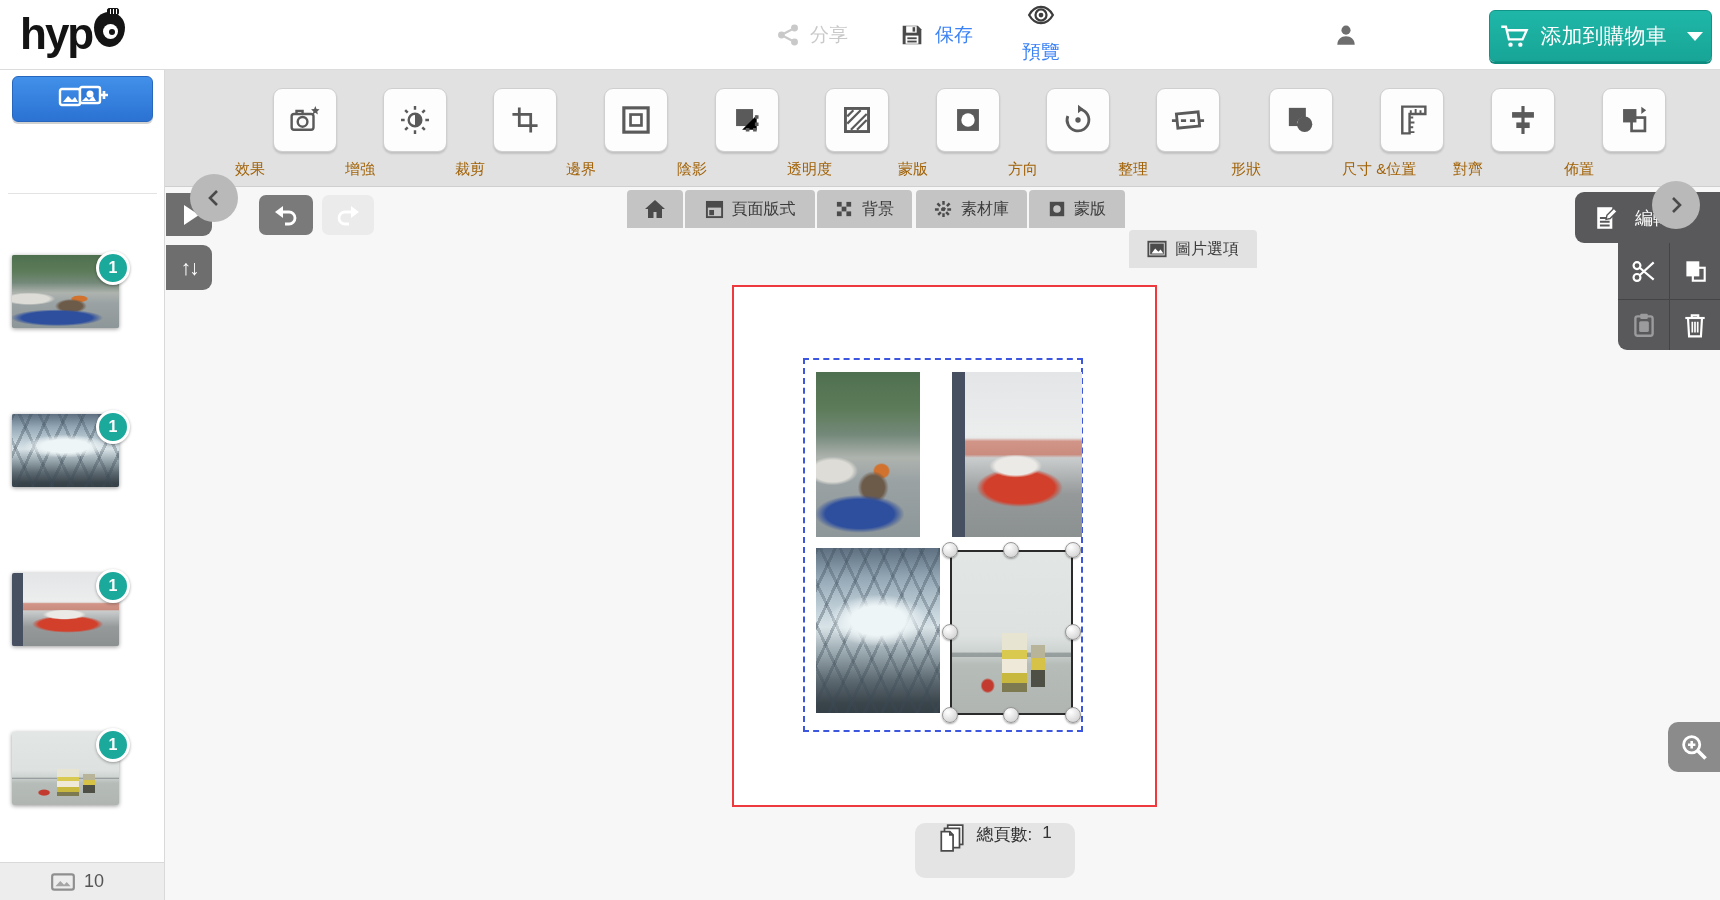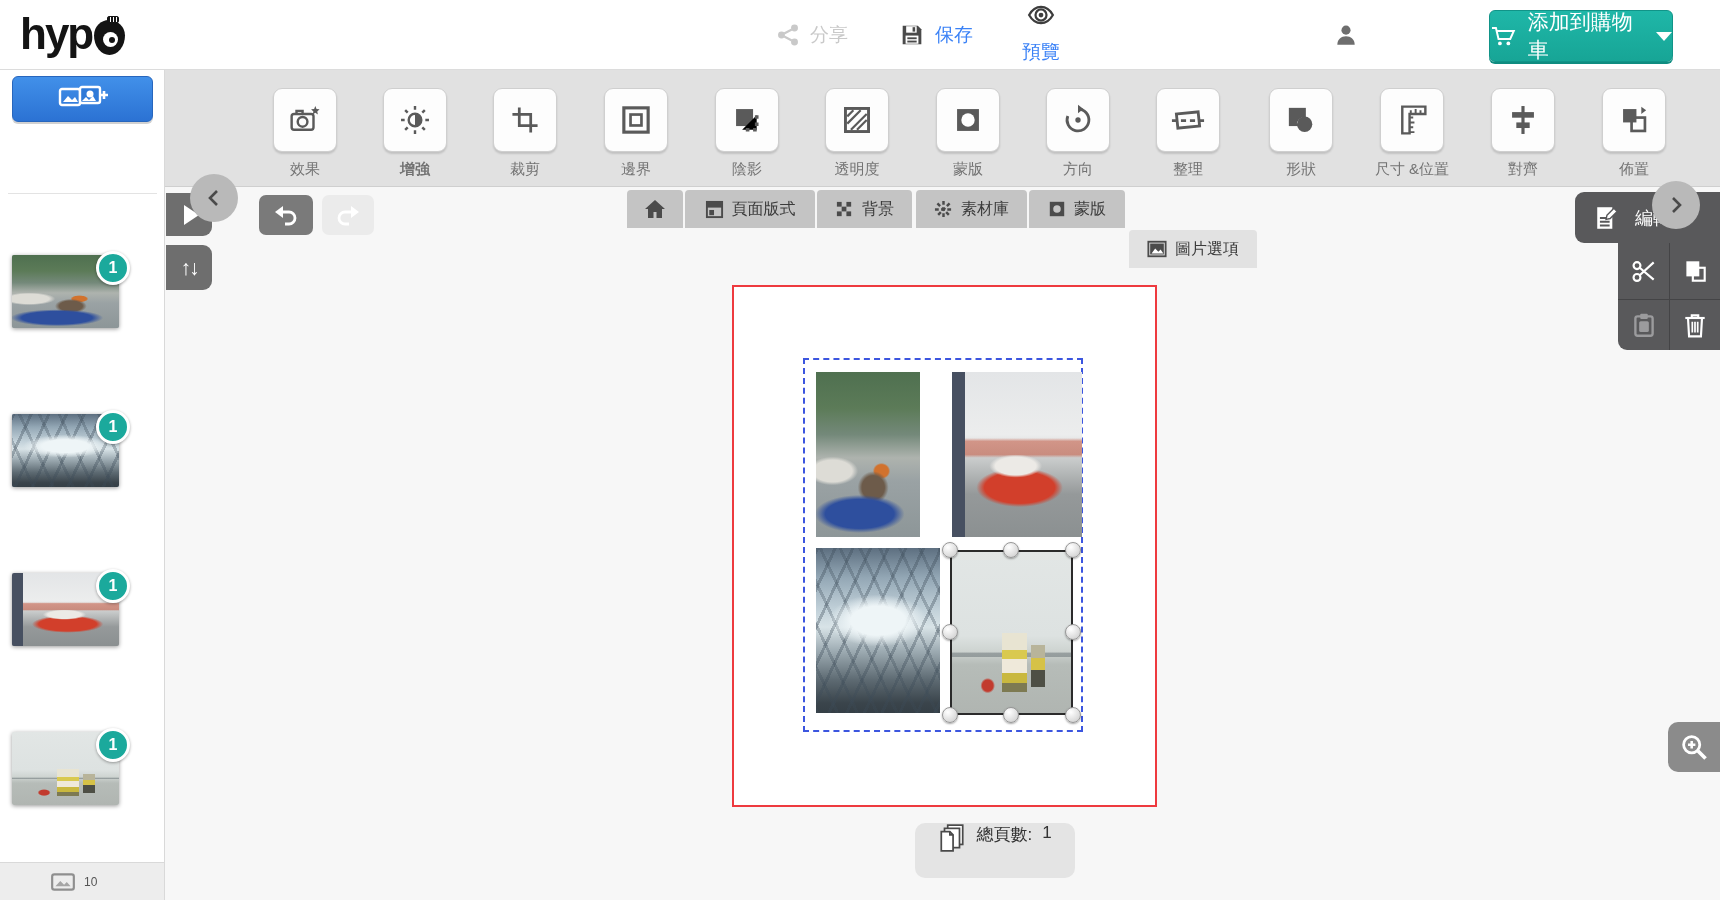--- a/index.html
+++ b/index.html
@@ -7,52 +7,52 @@
   body {
     position:relative; overflow:hidden; background:#f7f7f7;
     font-family:"Liberation Sans","DejaVu Sans",sans-serif; color:#2f2f2f;
     -webkit-font-smoothing:antialiased;
   }
   svg { display:block; }
 
   
   .app-header { position:absolute; left:0; top:0; width:1720px; height:70px;
     background:#ffffff; border-bottom:1px solid #dcdcdc; z-index:30; }
-  .logo { position:absolute; left:20px; top:12px; display:flex; align-items:flex-end; cursor:pointer; }
+  .logo { position:absolute; left:20px; top:12px; display:flex; align-items:flex-start; cursor:pointer; }
   .logo-text { font-size:44px; font-weight:bold; color:#141414; letter-spacing:-2px; line-height:44px; }
   .logo-o { position:relative; width:31px; height:35px; margin-left:2px; margin-bottom:1px;
     background:#141414; border-radius:48% 52% 50% 50% / 44% 44% 56% 56%; }
   .logo-o::before { content:""; position:absolute; left:9px; top:12px; width:15px; height:15px;
     background:#fff; border-radius:50%; }
   .logo-o::after { content:""; position:absolute; left:15px; top:17px; width:6px; height:6px;
     background:#141414; border-radius:50%; }
   .logo-o .viewfinder { position:absolute; left:13px; top:-4px; width:12px; height:7px;
     background:repeating-linear-gradient(90deg,#141414 0 2px,#fff 2px 3px); border:1px solid #141414; border-radius:2px; }
 
   .hdr-item { position:absolute; top:0; height:70px; display:flex; align-items:center; gap:9px;
     font-size:19px; color:#3b82f6; cursor:pointer; }
   .hdr-item.disabled { color:#c9c9c9; cursor:default; }
   .caret-down { width:0; height:0; border-left:7px solid transparent; border-right:7px solid transparent;
     border-top:8px solid #b9b9b9; margin-left:4px; }
 
-  .cart-btn { position:absolute; left:1489px; top:10px; width:184px; height:52px;
+  .cart-btn { position:absolute; left:1489px; top:10px; width:223px; height:52px;
     background:linear-gradient(180deg,#1fb7a8,#17a596); border:1px solid #119488; border-radius:6px;
     box-shadow:0 2px 0 #0f8c80; display:flex; align-items:center; justify-content:center; gap:12px;
     color:#ffffff; font-size:21px; cursor:pointer; }
   .cart-btn .caret { width:0; height:0; border-left:8px solid transparent; border-right:8px solid transparent;
     border-top:9px solid #ffffff; margin-left:8px; }
 
   
   .toolbar { position:absolute; left:0; top:70px; width:1720px; height:117px;
     background:#e1e1e1; border-bottom:1px solid #cfcfcf; z-index:10; }
   .tool-btn { position:absolute; top:18px; width:64px; height:64px; background:#fdfdfd;
     border:1px solid #cfcfcf; border-radius:9px; box-shadow:0 2px 2px rgba(0,0,0,.14);
     display:flex; align-items:center; justify-content:center; cursor:pointer; }
-  .tool-label { position:absolute; top:90px; width:140px; text-align:center; font-size:15px;
-    color:#737373; white-space:nowrap; }
+  .tool-label { position:absolute; top:90px; width:140px; text-align:left; font-size:15px;
+    color:#a16207; white-space:nowrap; }
   .nav-circle { position:absolute; width:48px; height:48px; border-radius:50%; background:#b9b9b9;
     display:flex; align-items:center; justify-content:center; cursor:pointer; z-index:12; }
   .nav-circle svg { stroke:#4a4a4a; }
 
   
   .sidebar { position:absolute; left:0; top:70px; width:165px; height:830px; background:#ffffff;
     border-right:1px solid #d9d9d9; z-index:20; }
   .side-btn { position:absolute; left:12px; width:141px; height:46px; border-radius:6px;
     display:flex; align-items:center; justify-content:center; gap:8px; cursor:pointer;
     color:#fff; font-size:18px; font-weight:bold; box-shadow:0 2px 0 rgba(0,0,0,.18); }
@@ -60,21 +60,21 @@
   .side-btn.orange { top:60px; background:linear-gradient(180deg,#f8a84f,#ef8f2c); border:1px solid #df8524; }
   .side-divider { position:absolute; left:8px; top:123px; width:149px; height:1px; background:#e3e3e3; }
   .thumb { position:absolute; left:12px; width:107px; height:73px; cursor:pointer;
     box-shadow:0 1px 4px rgba(0,0,0,.4); border-radius:2px; overflow:visible; }
   .thumb .photo-fill { position:absolute; inset:0; border-radius:2px; overflow:hidden; }
   .badge { position:absolute; top:-4px; right:-11px; width:34px; height:34px; border-radius:50%;
     background:#1ba99c; border:3px solid #ffffff; box-shadow:0 1px 3px rgba(0,0,0,.35);
     display:flex; align-items:center; justify-content:center; color:#fff; font-size:16px; font-weight:bold; z-index:2; }
   .side-footer { position:absolute; left:0; bottom:0; width:164px; height:38px; background:#ededed;
     border-top:1px solid #d9d9d9; display:flex; align-items:center; gap:8px; padding-left:50px;
-    font-size:12px; color:#555; }
+    font-size:18px; color:#555; }
 
   
   .canvas { position:absolute; left:165px; top:187px; width:1555px; height:713px; background:#f7f7f7; }
 
   .edge-btn { position:absolute; left:1px; width:46px; background:#6e6e6e; border-radius:0 9px 9px 0;
     display:flex; align-items:center; justify-content:center; cursor:pointer; color:#fff; }
   .edge-btn.play { top:6px; height:43px; }
   .edge-btn.reorder { top:58px; height:45px; font-size:21px; font-weight:bold; letter-spacing:-2px; }
   .play-tri { width:0; height:0; border-top:10px solid transparent; border-bottom:10px solid transparent;
     border-left:15px solid #ffffff; margin-left:4px; }
@@ -237,21 +237,21 @@
 
   <div class="tool-btn" style="left:383px;">
     <svg width="34" height="34" viewBox="0 0 28 28">
       <circle cx="14" cy="14" r="5.2" fill="none" stroke="#5a5a5a" stroke-width="2"></circle>
       <path d="M14 9.2a4.8 4.8 0 0 1 0 9.6z" fill="#5a5a5a"></path>
       <g stroke="#5a5a5a" stroke-width="2">
           <path d="M14 2.5v3M14 22.5v3M2.5 14h3M22.5 14h3M5.9 5.9l2.1 2.1M20 20l2.1 2.1M22.1 5.9 20 8M8 20l-2.1 2.1"></path>
         </g>
     </svg>
   </div>
-  <div class="tool-label" style="left:345px;font-weight:bold;">增強</div>
+  <div class="tool-label" style="left:345px;">增強</div>
 
   <div class="tool-btn" style="left:493px;">
     <svg width="32" height="32" viewBox="0 0 28 28" fill="none" stroke="#5a5a5a" stroke-width="2.4">
       <path d="M9 3v16h16"></path>
         <path d="M3 9h16v16"></path>
     </svg>
   </div>
   <div class="tool-label" style="left:455px;">裁剪</div>
 
   <div class="tool-btn" style="left:604px;">

